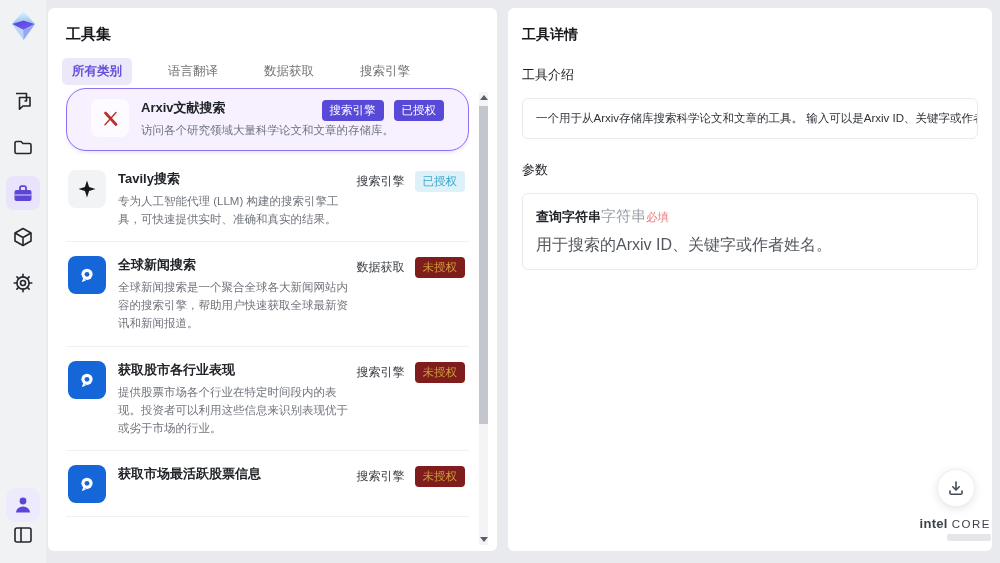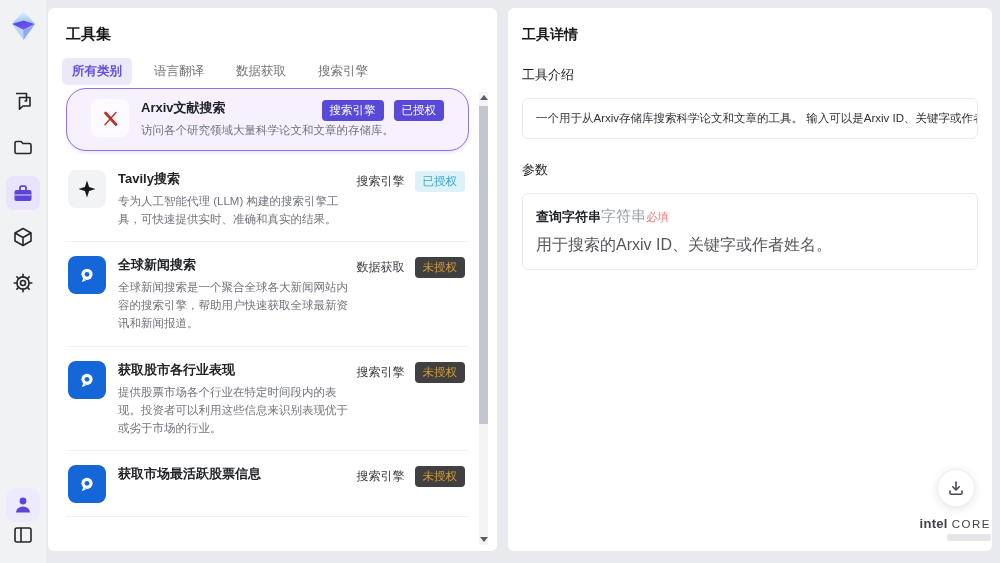--- a/index.html
+++ b/index.html
@@ -13,41 +13,41 @@
   .rail-item { position:absolute; left:50%; transform:translateX(-50%); width:34px; height:34px;
     display:flex; align-items:center; justify-content:center; border-radius:8px; cursor:pointer; }
   .rail-item.active { background:#e9e3fb; }
   .rail-item.profile { background:#eceafc; border-radius:10px; }
   
   .card { position:absolute; top:8px; bottom:12px; background:#fff; border-radius:6px; }
   .card.left  { left:48px;  width:449px; }
   .card.right { left:508px; width:484px; }
   
   .page-title { position:absolute; top:17px; left:18px; font-size:15px; font-weight:bold; color:#17191c; }
-  .tabs { position:absolute; top:50px; left:14px; right:30px; display:flex; gap:12px; align-items:center; }
+  .tabs { position:absolute; top:50px; left:14px; right:30px; display:flex; gap:26px; align-items:center; }
   .tab { font-size:12.5px; color:#737373; padding:5px 10px; border-radius:5px; cursor:pointer; white-space:nowrap; }
   .tab.active { background:#ece8fa; color:#6450da; font-weight:bold; }
   .tool-list { position:absolute; top:80px; left:18px; right:28px; bottom:0; overflow:hidden; }
   .tool-item { display:flex; align-items:flex-start; padding:14px 4px 13px 2px; border-bottom:1px solid #eef0f2; cursor:pointer; }
   .tool-item.selected { border:1px solid #8f6ff2; background:#f7f1ff; border-radius:20px;
     padding:10px 24px; margin-bottom:5px; box-shadow:0 1px 4px rgba(110,70,230,.18); }
   .tool-icon { width:38px; height:38px; border-radius:8px; background:#f2f3f5; flex:none;
     display:flex; align-items:center; justify-content:center; margin-right:12px; }
   .tool-icon.blue { background:#1566d8; }
   .selected .tool-icon { background:#fdfbff; }
   .tool-main { flex:1; min-width:0; padding-right:6px; }
   .tool-title { font-size:13px; font-weight:bold; color:#202327; margin-bottom:5px; }
   .tool-desc { font-size:11.5px; line-height:1.55; color:#70747c; max-width:232px; }
   .selected .tool-desc { max-width:none; white-space:nowrap; }
   .tool-side { margin-left:auto; display:flex; gap:10px; align-items:center; flex:none; padding-top:1px; }
   .cat { font-size:12px; color:#3c4046; white-space:nowrap; }
   .badge { font-size:11.5px; padding:3px 8px; border-radius:4px; white-space:nowrap; }
   .badge.solid  { background:#5849d8; color:#fff; }
   .badge.blue   { background:#ddf1f8; color:#3ba7cc; }
-  .badge.orange { background:#404040; color:#cf9b3d; }
+  .badge.orange { background:#7f1d1d; color:#cf9b3d; }
   
   .sb { position:absolute; top:84px; right:9px; bottom:6px; width:9px; background:#f4f4f6; }
   .sb-up, .sb-down { position:absolute; left:50%; transform:translateX(-50%); width:0; height:0;
     border-left:4px solid transparent; border-right:4px solid transparent; cursor:pointer; }
   .sb-up   { top:3px;    border-bottom:5px solid #5a5e66; }
   .sb-down { bottom:3px; border-top:5px solid #5a5e66; }
   .sb-thumb { position:absolute; left:0; top:14px; width:100%; height:318px; background:#c3c7cd; cursor:grab; }
   
   .detail { padding:18px 14px; position:relative; height:100%; }
   .detail-title { font-size:14px; font-weight:bold; color:#17191c; margin-bottom:22px; }

